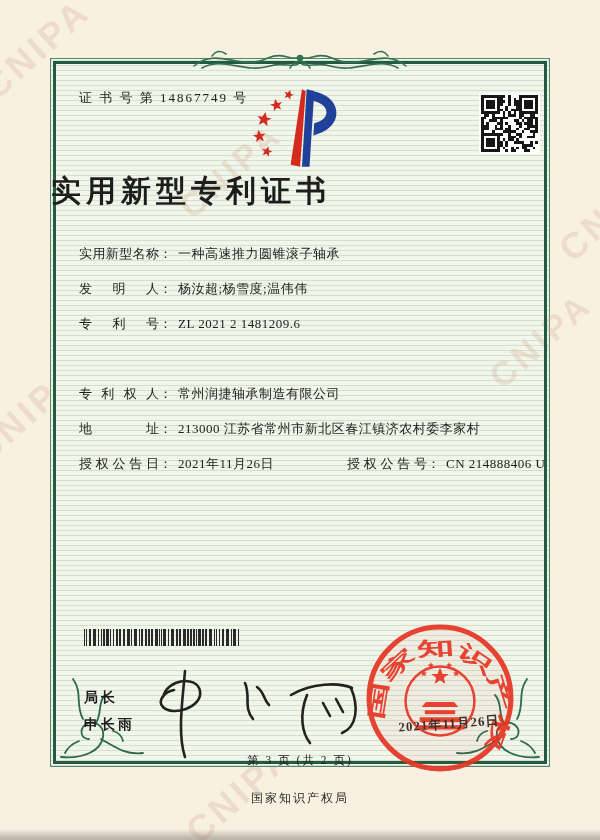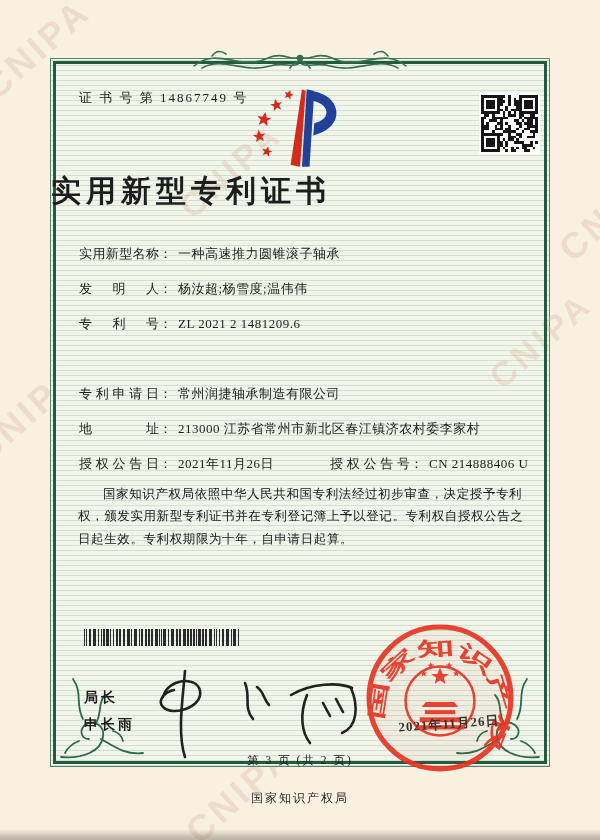--- a/index.html
+++ b/index.html
@@ -42,21 +42,21 @@
   .title{
     position:absolute;left:0;right:0;top:112px;text-align:left;
     font-size:30px;font-weight:bold;letter-spacing:5px;z-index:3;
   }
   .row{position:absolute;left:28px;font-size:13px;z-index:3;white-space:nowrap;}
   .row .lbl{
     display:inline-block;width:80px;text-align:justify;text-align-last:justify;
     vertical-align:top;
   }
   .row .val{margin-left:6px;letter-spacing:0.5px;}
-  .grant2{position:absolute;left:251px;top:0;}
+  .grant2{position:absolute;left:268px;top:0;}
   .paras{
     position:absolute;left:27px;top:424px;width:447px;z-index:3;
     font-size:12.5px;line-height:1.78;letter-spacing:0.6px;color:#17171a;
   }
   .paras p{margin:0;text-indent:2em;}
   .barcode{
     position:absolute;left:33px;top:570px;width:156px;height:17px;
     display:flex;align-items:stretch;z-index:3;background:transparent;
   }
   .barcode div{flex:none;height:100%;}
@@ -594,34 +594,33 @@
   <div class="row" style="top:221px">
     <span class="lbl">发明人</span><span>：</span><span class="val">杨汝超;杨雪度;温伟伟</span>
   </div>
   <div class="row" style="top:186px">
     <span class="lbl">实用新型名称</span><span>：</span><span class="val">一种高速推力圆锥滚子轴承</span>
   </div>
   <div class="row" style="top:256px">
     <span class="lbl">专利号</span><span>：</span><span class="val">ZL 2021 2 1481209.6</span>
   </div>
   <div class="row" style="top:326px">
-    <span class="lbl">专利申请日</span><span>：</span><span class="val">常州润捷轴承制造有限公司</span>
+    <span class="lbl">专利权人</span><span>：</span><span class="val">常州润捷轴承制造有限公司</span>
   </div>
   <div class="row" style="top:361px">
     <span class="lbl">地址</span><span>：</span><span class="val">213000 江苏省常州市新北区春江镇济农村委李家村</span>
   </div>
   <div class="row" style="top:396px">
     <span class="lbl">授权公告日</span><span>：</span><span class="val">2021年11月26日</span>
     <span class="grant2">
       <span class="lbl">授权公告号</span><span>：</span><span class="val">CN 214888406 U</span>
     </span>
   </div>
 
   <div class="paras">
-    <p>国家知识产权局依照中华人民共和国专利法经过初步审查，决定授予专利权，颁发实用新型专利证书并在专利登记簿上予以登记。专利权自授权公告之日起生效。专利权期限为十年，自申请日起算。</p>
   </div>
 
   <div class="barcode">
       <div class="b" style="width: 1px;"></div>
       <div style="width: 1px;"></div>
       <div class="b" style="width: 1px;"></div>
       <div style="width: 2px;"></div>
       <div class="b" style="width: 2px;"></div>
       <div style="width: 2px;"></div>
       <div class="b" style="width: 3px;"></div>

